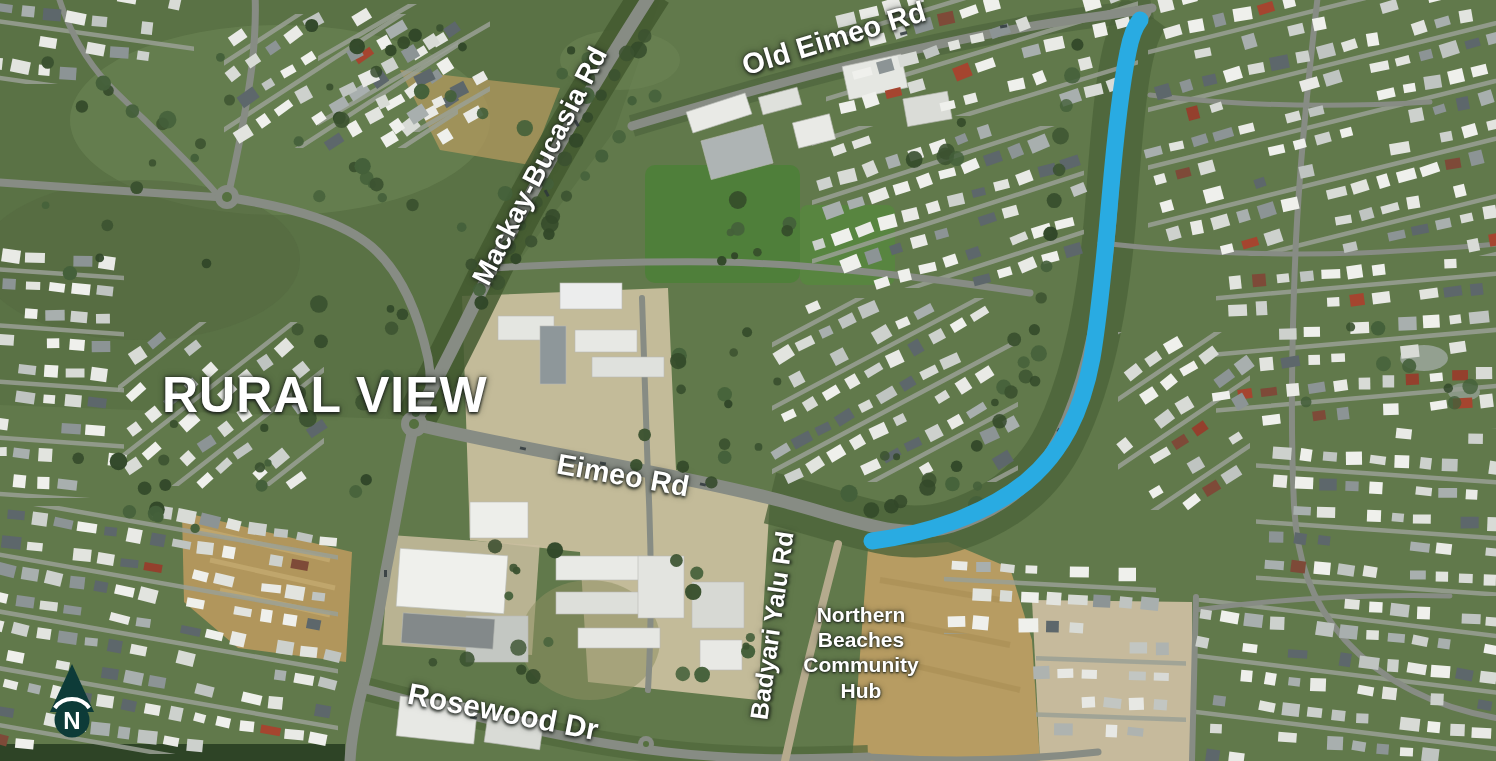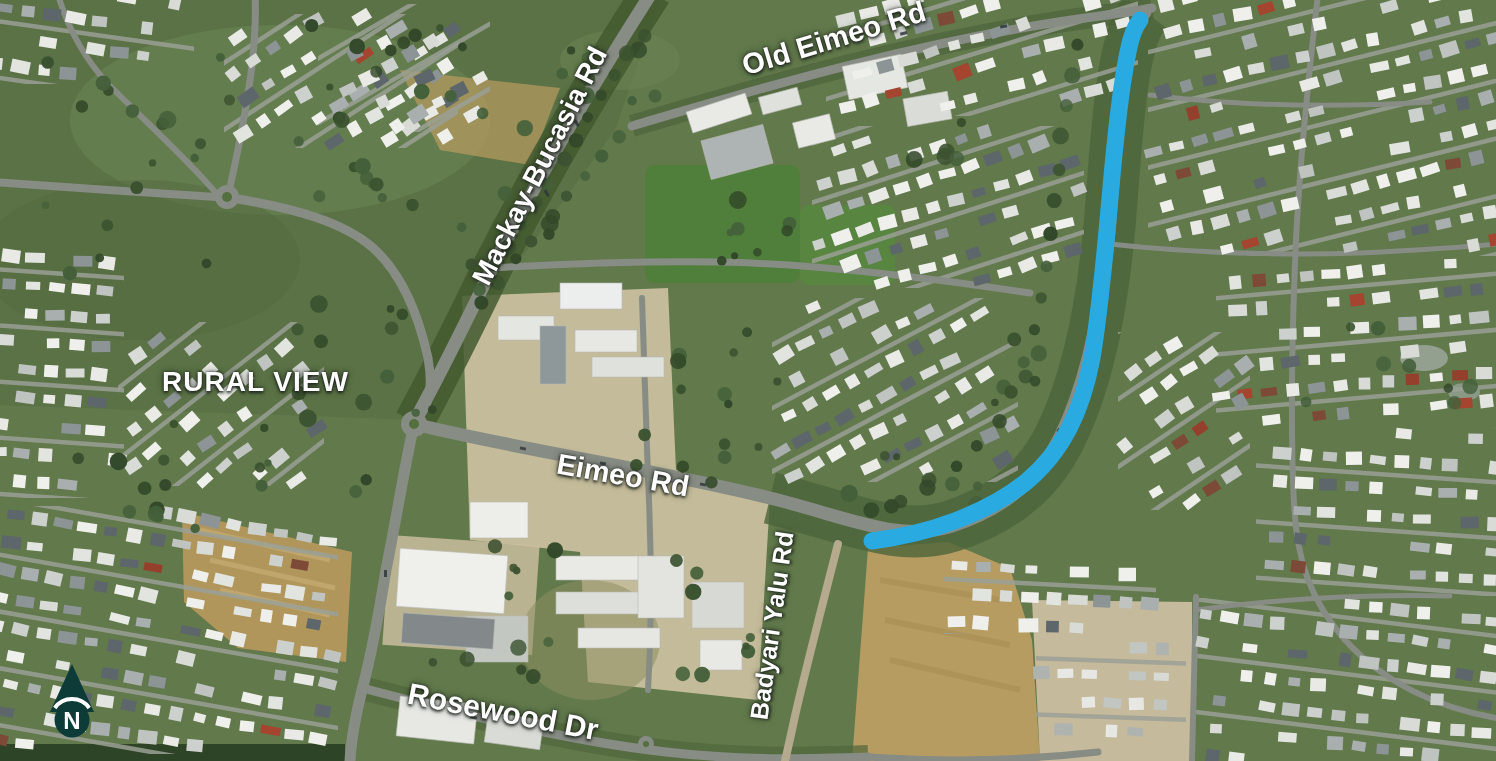--- a/index.html
+++ b/index.html
@@ -8,21 +8,21 @@
     background:#61794b;font-family:"Liberation Sans",sans-serif;
   }
   .map svg{position:absolute;left:0;top:0;}
   .lbl{
     position:absolute;color:#fff;font-weight:700;white-space:nowrap;
     font-family:"Liberation Sans",sans-serif;
     text-shadow:0 0 3px rgba(28,34,28,.95),0 0 7px rgba(28,34,28,.6),0 2px 3px rgba(28,34,28,.8);
   }
   #lbl-old-eimeo{left:714px;top:22px;width:240px;font-size:29px;text-align:center;transform:rotate(-17deg);}
   #lbl-mackay{left:390px;top:150px;width:300px;font-size:28px;text-align:center;transform:rotate(-63deg);}
-  #lbl-rural{left:134px;top:366px;font-size:28px;letter-spacing:1px;padding-left:28px;}
+  #lbl-rural{left:134px;top:366px;font-size:50px;letter-spacing:1px;padding-left:28px;}
   #lbl-eimeo{left:543px;top:459px;width:160px;font-size:29px;text-align:center;transform:rotate(10deg);}
   #lbl-badyari{left:657px;top:611px;width:230px;font-size:25px;text-align:center;transform:rotate(-82deg);}
   #lbl-rosewood{left:393px;top:695px;width:220px;font-size:30px;text-align:center;transform:rotate(11deg);}
   #lbl-hub{
     left:789px;top:602px;width:144px;font-size:21px;font-weight:700;text-align:center;
     line-height:1.2;white-space:normal;
     text-shadow:0 0 3px rgba(28,34,28,.9),0 0 6px rgba(28,34,28,.55),0 1px 2px rgba(28,34,28,.8);
   }
 </style>
 </head>
@@ -1108,13 +1108,14 @@
       <text x="72" y="729" text-anchor="middle" font-size="24" font-weight="bold" font-family="Liberation Sans, sans-serif" fill="#ffffff">N</text>
     </g>
   </svg>
 
   <div class="lbl" id="lbl-old-eimeo" style="color: rgb(255, 255, 255);">Old Eimeo Rd</div>
   <div class="lbl" id="lbl-mackay" style="color: rgb(255, 255, 255);">Mackay-Bucasia Rd</div>
   <div class="lbl" id="lbl-rural" style="color: rgb(255, 255, 255);">RURAL VIEW</div>
   <div class="lbl" id="lbl-eimeo" style="color: rgb(255, 255, 255);">Eimeo Rd</div>
   <div class="lbl" id="lbl-badyari" style="color: rgb(255, 255, 255);">Badyari Yalu Rd</div>
   <div class="lbl" id="lbl-rosewood" style="color: rgb(255, 255, 255);">Rosewood Dr</div>
+  <div class="lbl" id="lbl-hub" style="color: rgb(255, 255, 255);">Northern Beaches Community Hub</div>
 </div>
 
 </body></html>

